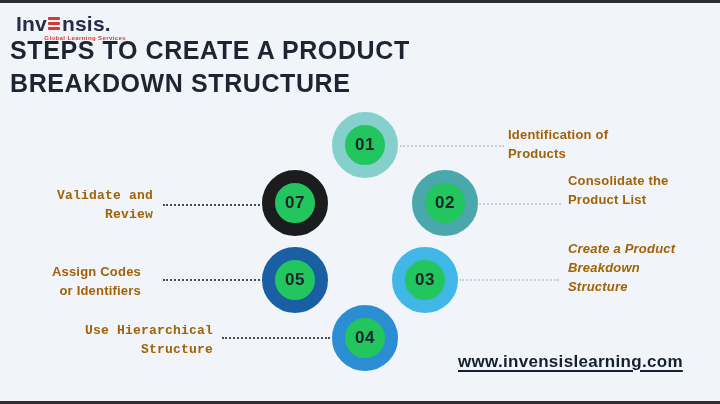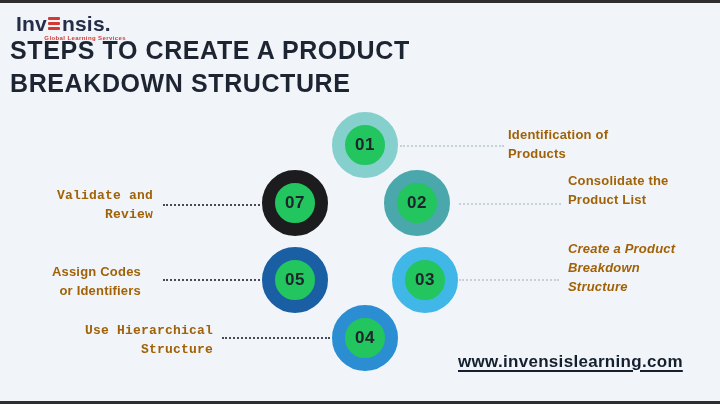--- a/index.html
+++ b/index.html
@@ -30,21 +30,21 @@
   }
 
   
   .step-circle {
     position: absolute; width: 66px; height: 66px; border-radius: 50%;
     background: #22c55e; border: 13px solid #ccc;
     display: flex; align-items: center; justify-content: center;
   }
   .step-num { font-size: 17px; font-weight: bold; color: #20242c; letter-spacing: 0.5px; }
   .pos-01 { left: 332px; top: 112px; }
-  .pos-02 { left: 384px; top: 170px; }
+  .pos-02 { left: 412px; top: 170px; }
   .pos-03 { left: 392px; top: 247px; }
   .pos-04 { left: 332px; top: 305px; }
   .pos-05 { left: 262px; top: 247px; }
   .pos-06 { left: 262px; top: 170px; }
 
   
   .connector { position: absolute; height: 0; border-top: 2px dotted #c5d1db; }
   .connector.dark { border-top-color: #464c57; }
   .conn-01 { left: 400px; top: 145px; width: 104px; }
   .conn-02 { left: 459px; top: 203px; width: 102px; }

